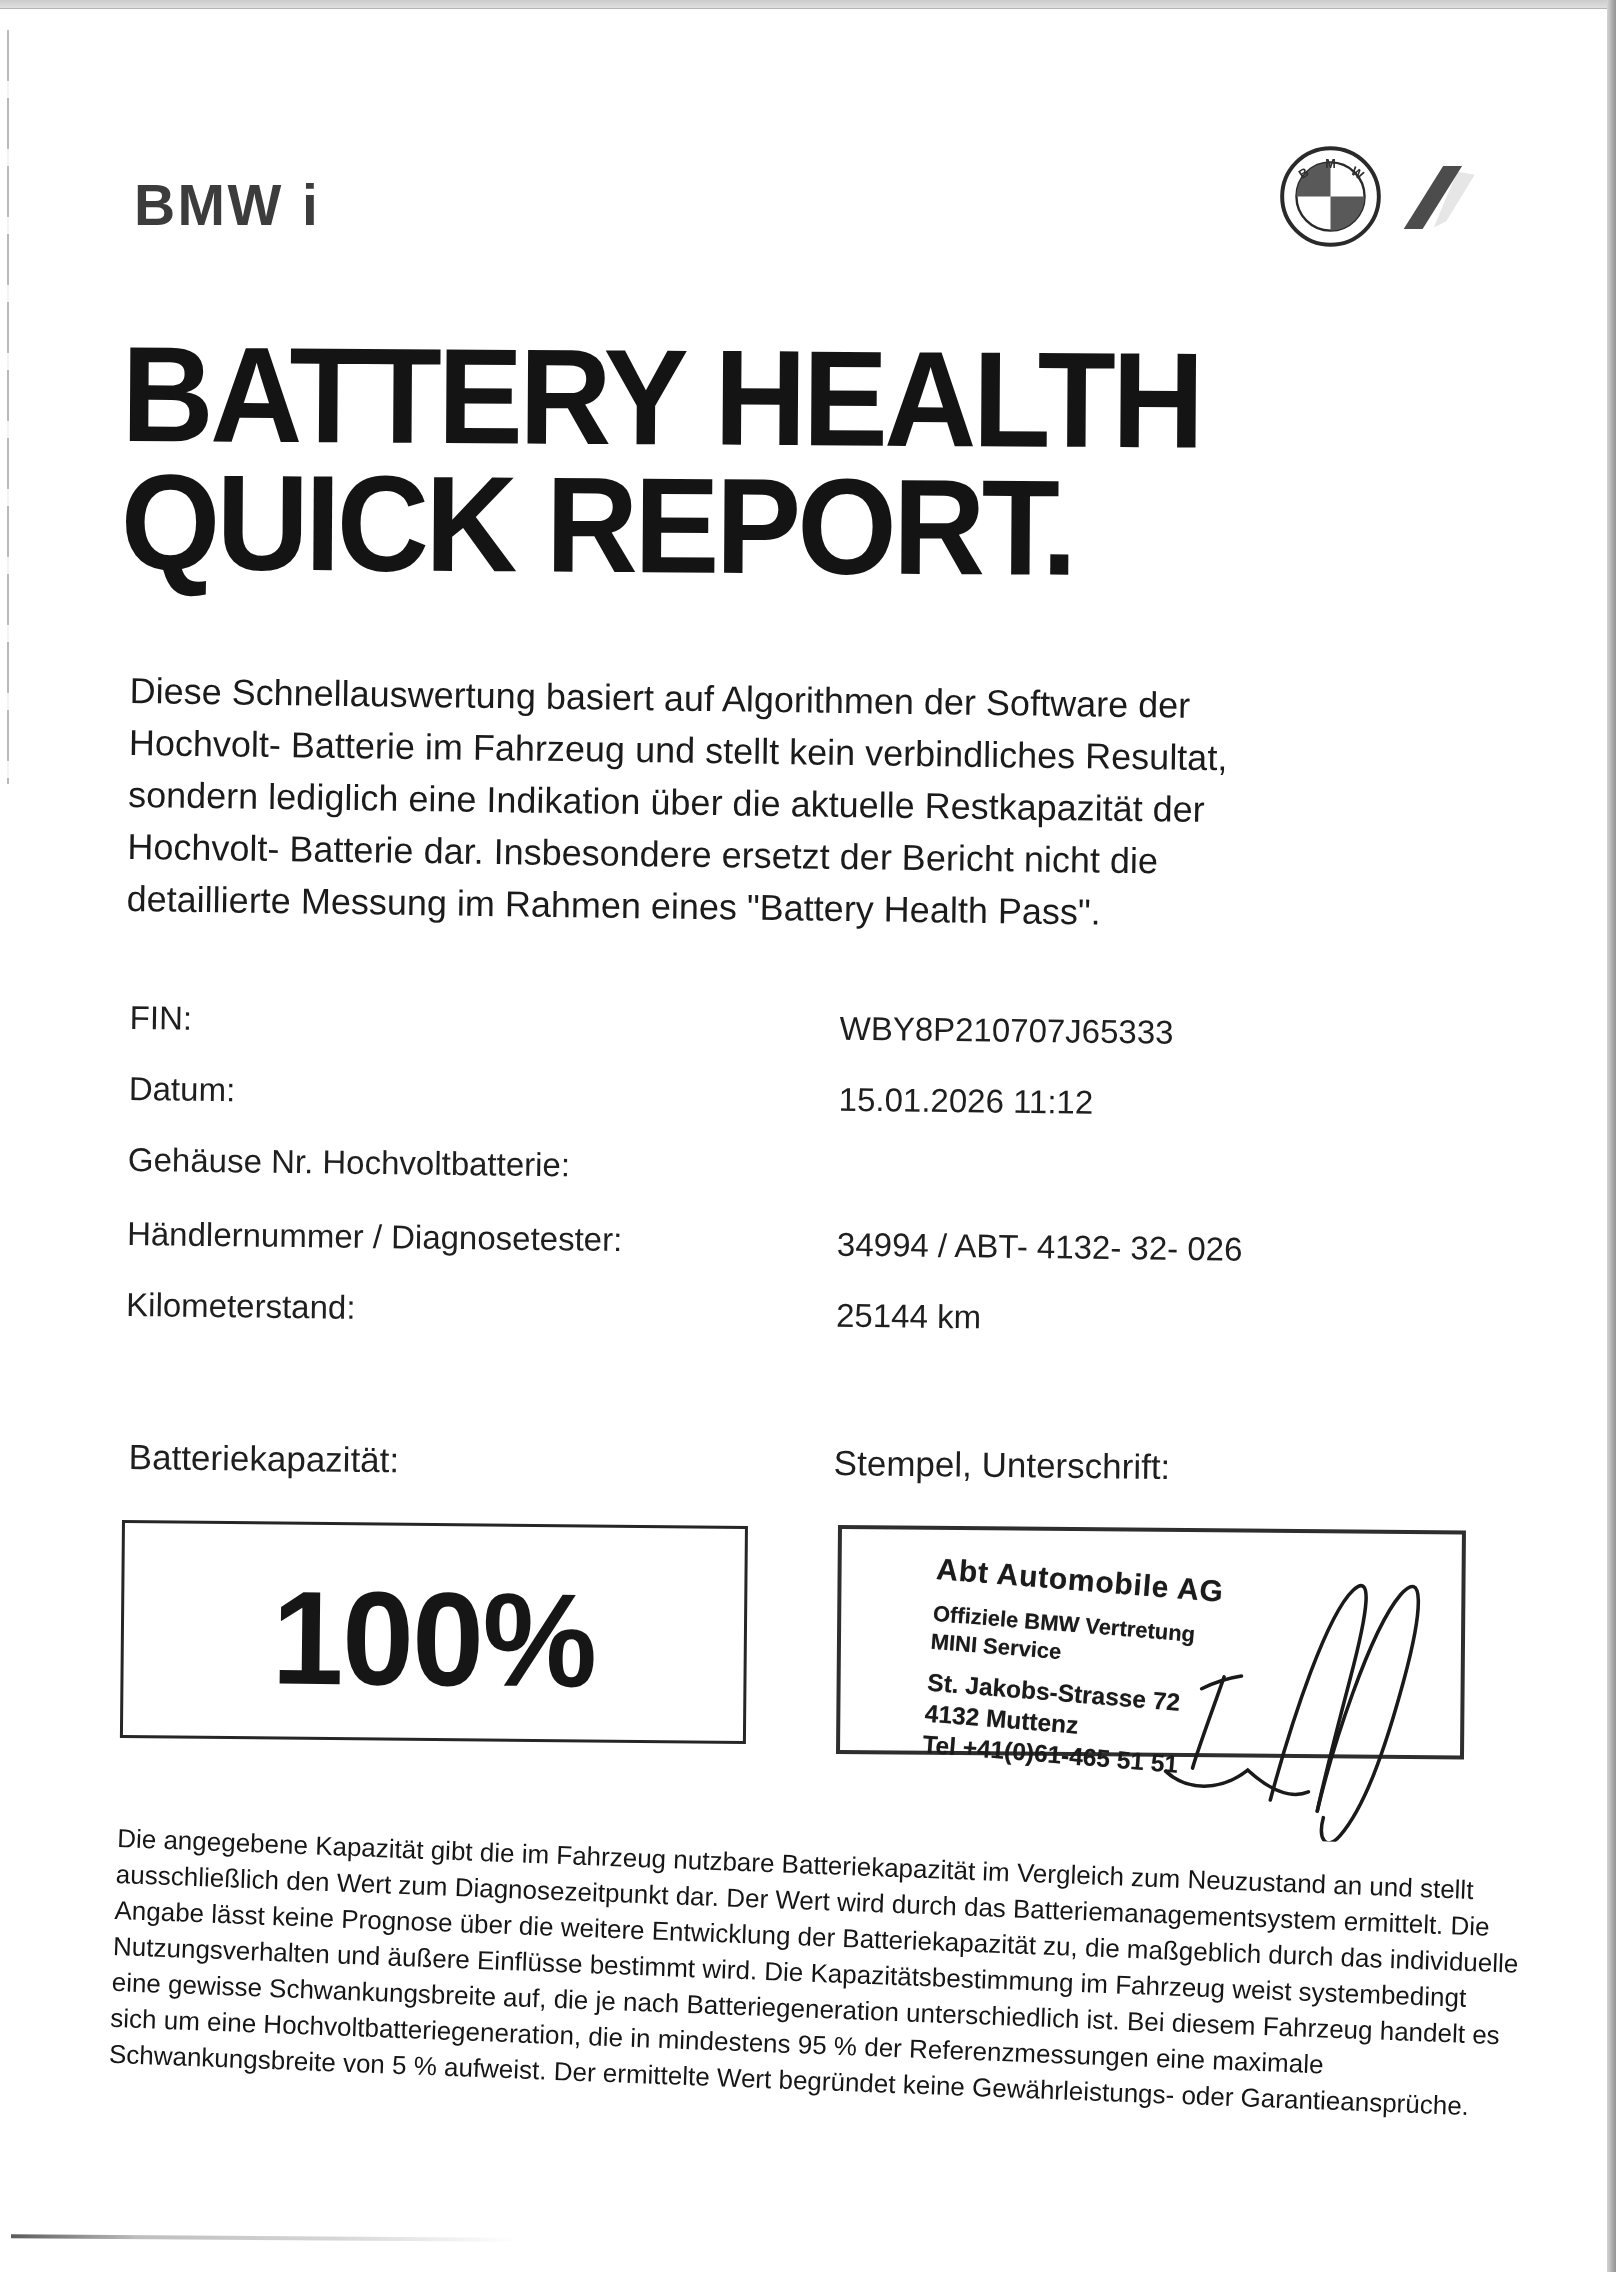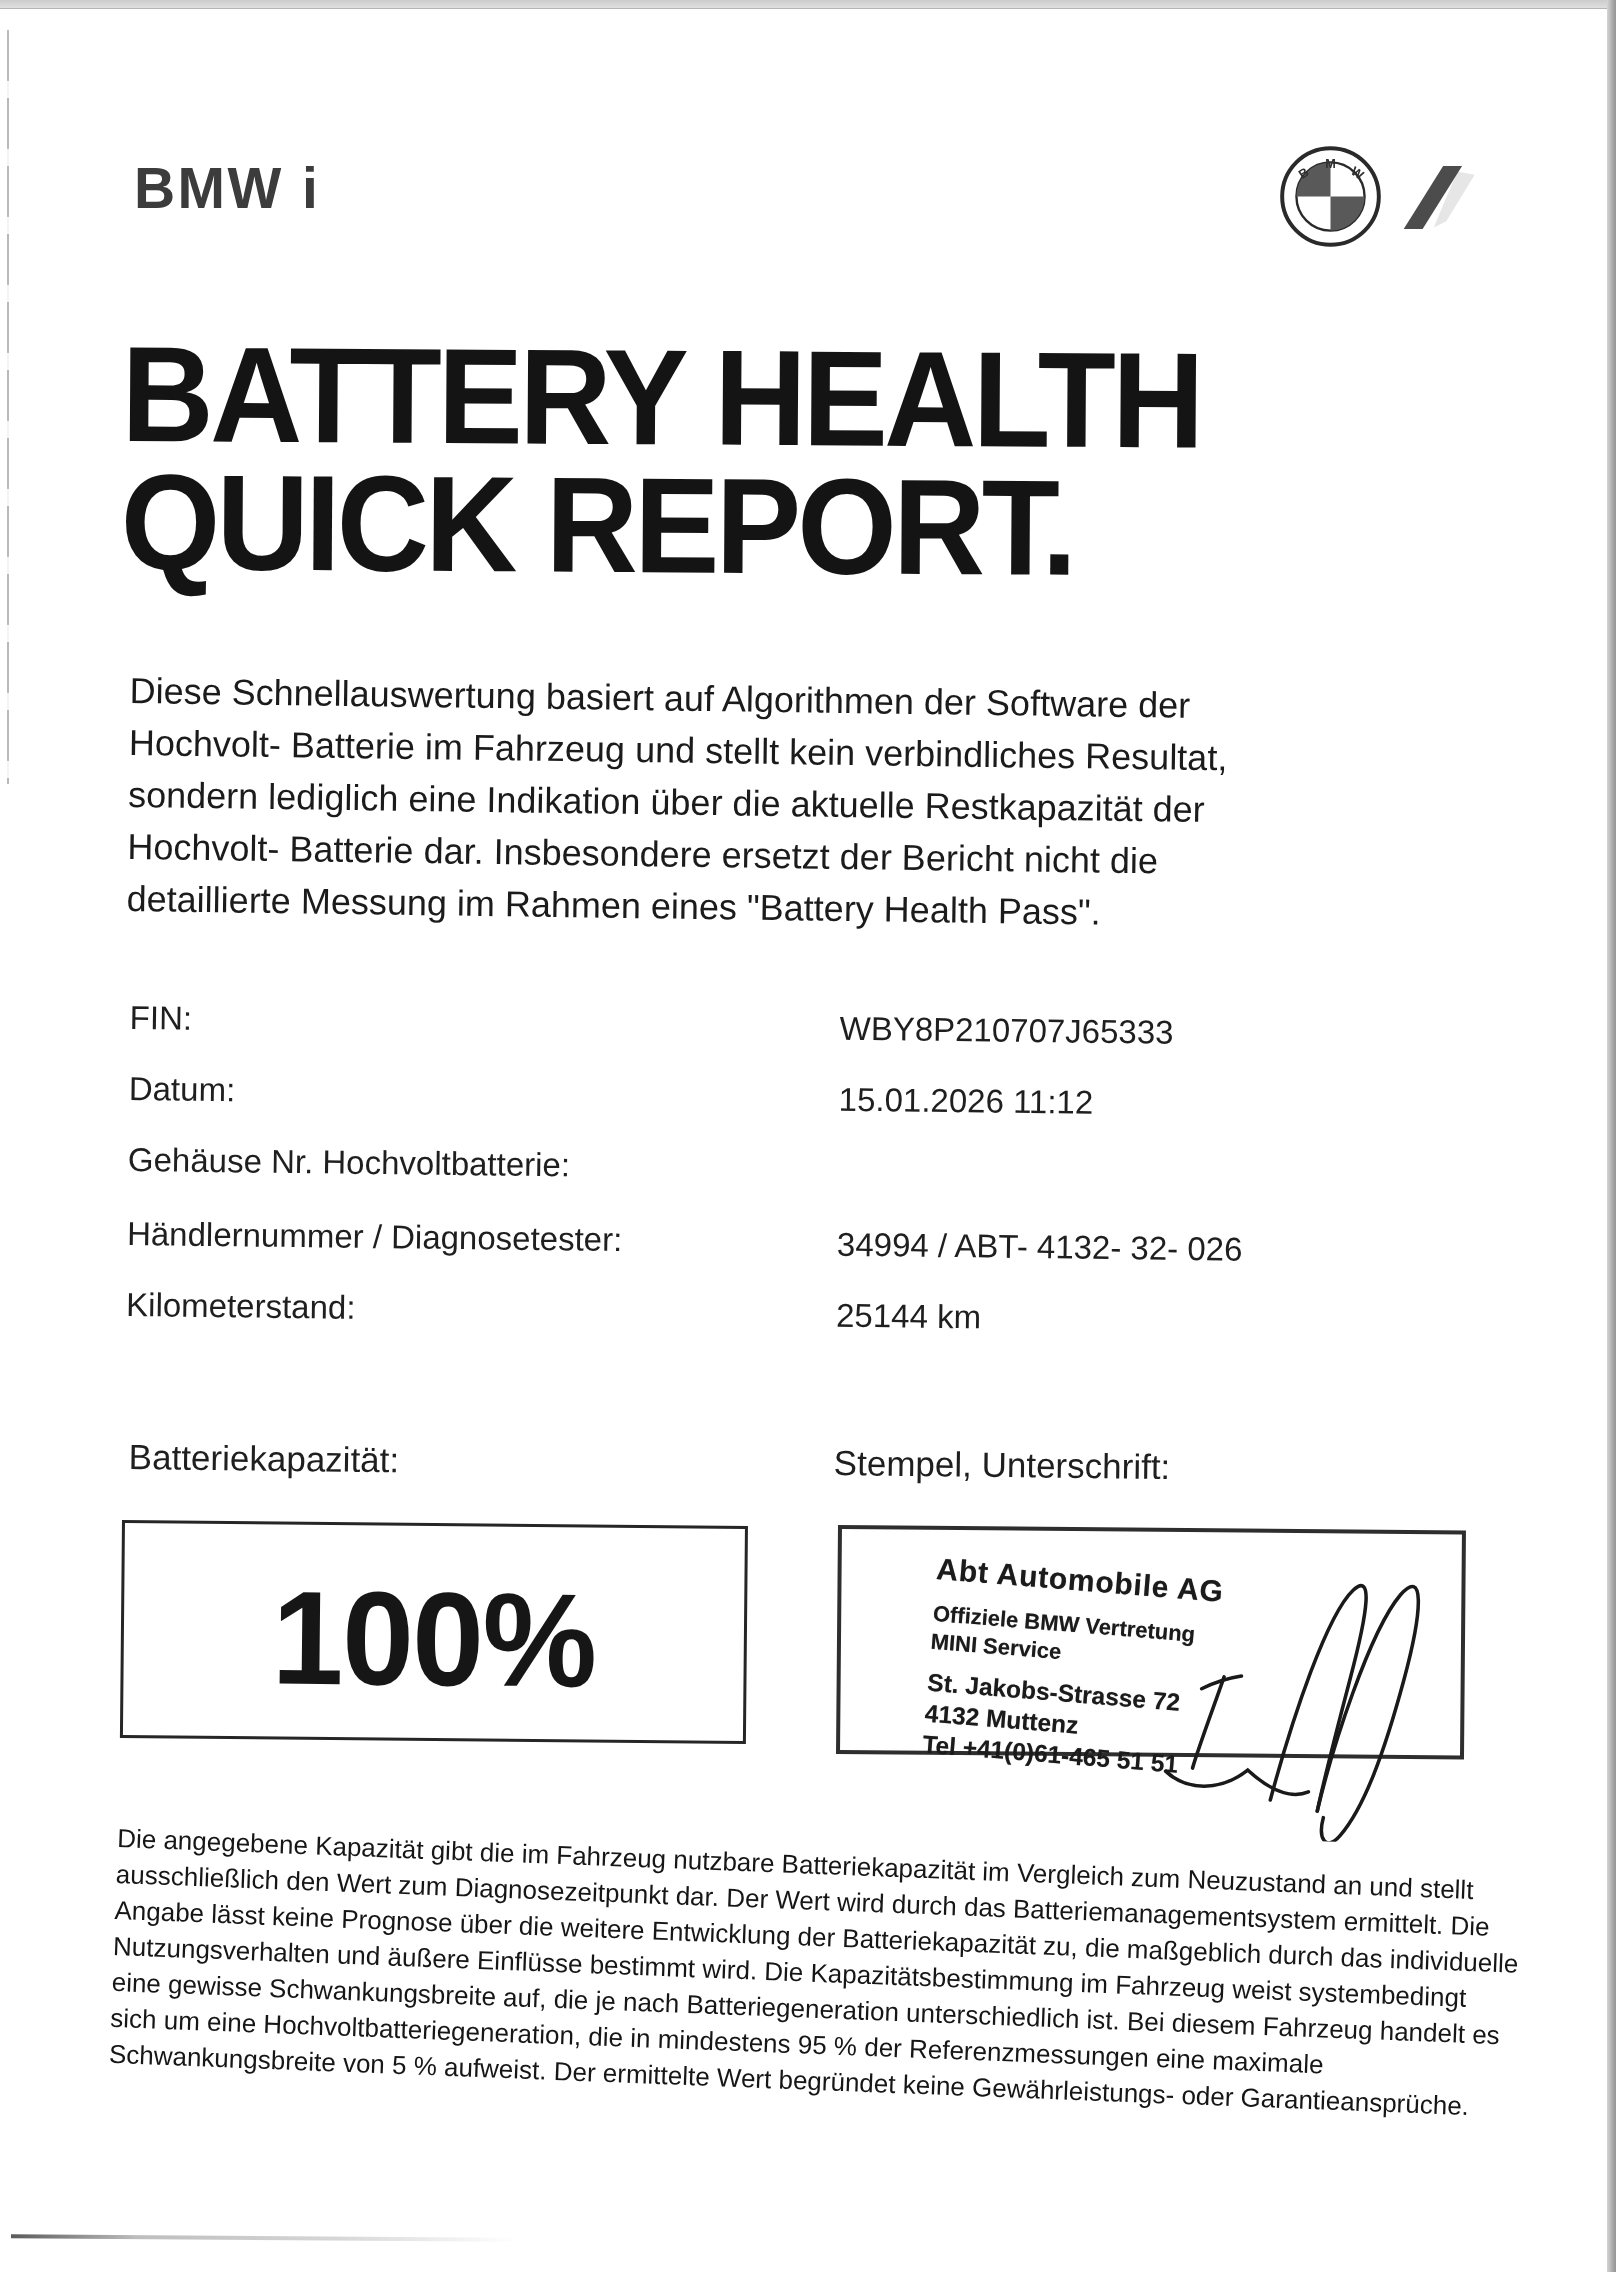--- a/index.html
+++ b/index.html
@@ -17,21 +17,21 @@
   .scan-top{position:absolute;left:0;top:0;width:100%;height:8px;
     background:linear-gradient(to bottom,#cccccc,#dfdfdf);border-bottom:0.8px solid #b5b5b5;}
   .scan-right{position:absolute;right:0;top:0;width:10.3px;height:100%;
     background:linear-gradient(to right,#d6d6d6 0%,#a9a9a9 55%,#8f8f8f 100%);}
   .scan-left-line{position:absolute;left:7px;top:30px;width:2.4px;height:754px;
     background:repeating-linear-gradient(to bottom,rgba(130,130,130,.55) 0 51px,rgba(205,205,205,.22) 51px 68px);}
   .scan-smudge{position:absolute;left:11px;top:2236px;width:505px;height:4px;
     transform:rotate(0.4deg);
     background:linear-gradient(to right,rgba(50,50,50,.8),rgba(110,110,110,.45) 25%,rgba(140,140,140,.35) 65%,rgba(190,190,190,0));}
   
-  .wordmark{position:absolute;left:134px;top:155px;font-size:57px;font-weight:700;
+  .wordmark{position:absolute;left:134px;top:172px;font-size:57px;font-weight:700;
     color:#3c3c3c;letter-spacing:2.4px;}
   .roundel{position:absolute;left:1279px;top:145px;}
   .islash{position:absolute;left:1402px;top:166px;}
   
   .title{position:absolute;left:122px;top:330px;font-size:136px;line-height:128px;
     font-weight:700;color:#141414;letter-spacing:-4px;white-space:nowrap;
     transform:rotate(0.35deg) scaleX(0.94);transform-origin:left top;}
   
   .intro{position:absolute;left:130px;top:665px;font-size:36px;line-height:52px;
     color:#1b1b1b;white-space:nowrap;transform:rotate(0.8deg);transform-origin:left top;}

